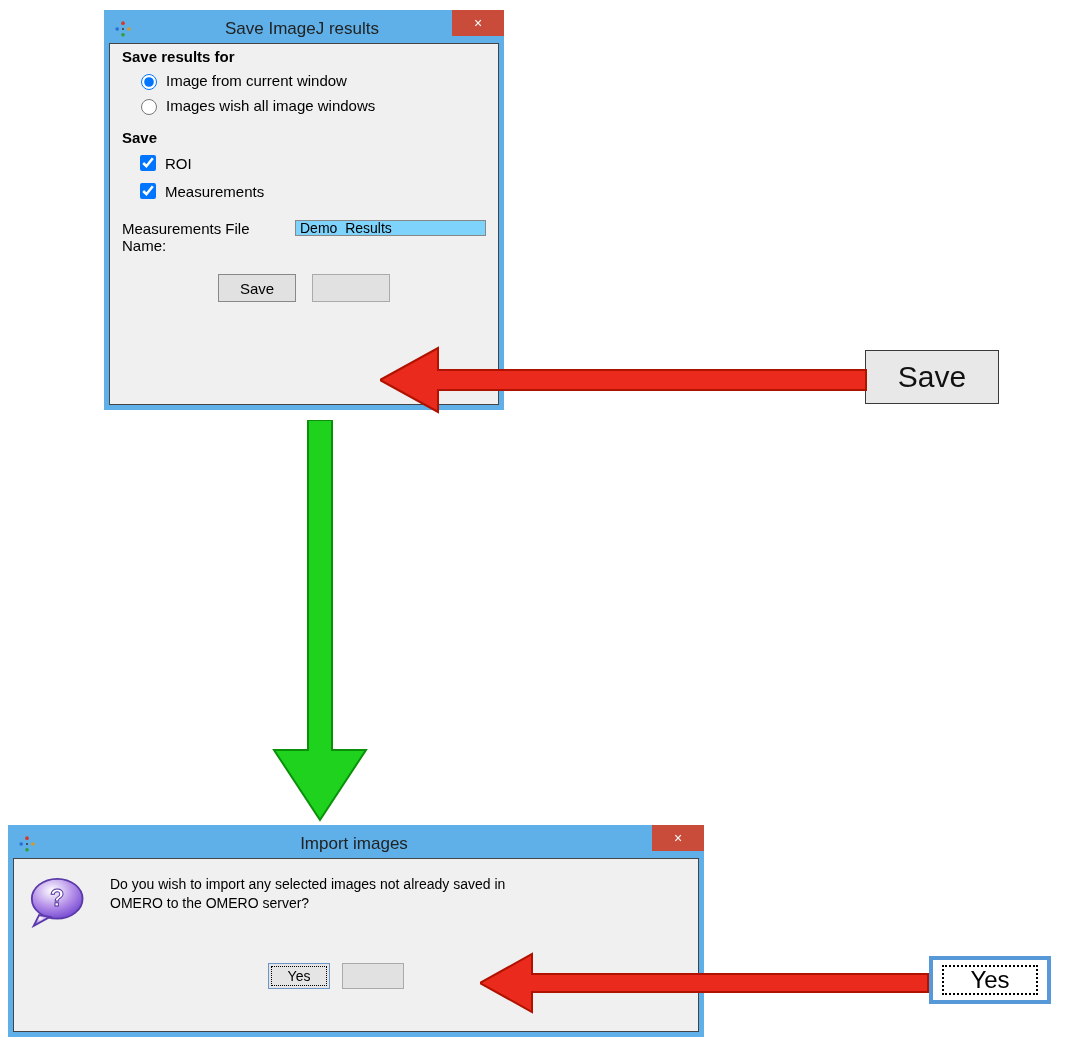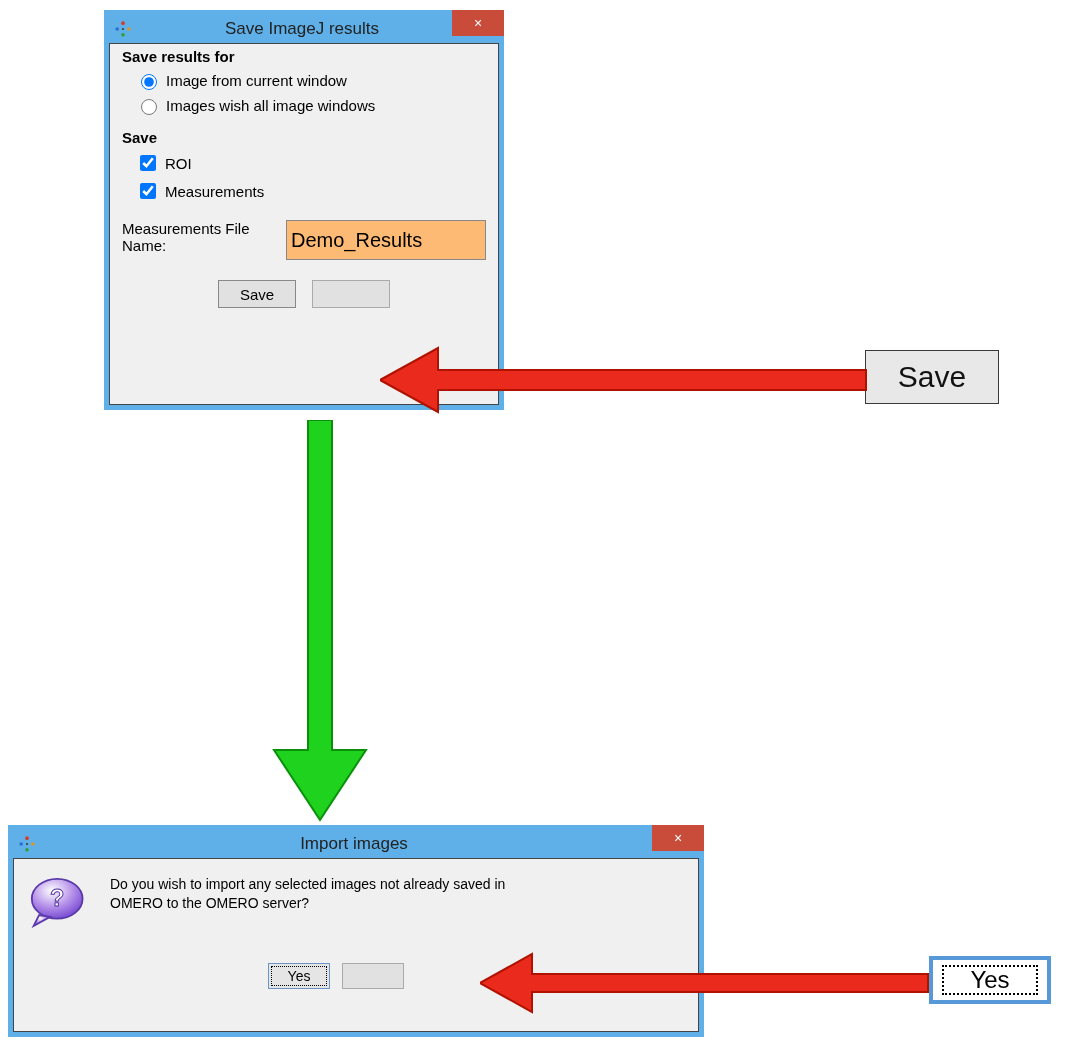--- a/index.html
+++ b/index.html
@@ -80,24 +80,24 @@
     height: 16px;
   }
   .inline-row {
     display: flex;
     align-items: flex-start;
     gap: 8px;
     margin-top: 18px;
   }
   .text-input {
     width: 200px;
-    height: 40px;
+    height: 16px;
     border: 1px solid #888;
-    background: #fdba74;
-    font-size: 20px;
+    background: #7dd3fc;
+    font-size: 14px;
     padding: 0 4px;
   }
   .btn {
     background: #e1e1e1;
     border: 1px solid #888;
     height: 28px;
     min-width: 78px;
     font-size: 15px;
     cursor: pointer;
     display: inline-flex;

